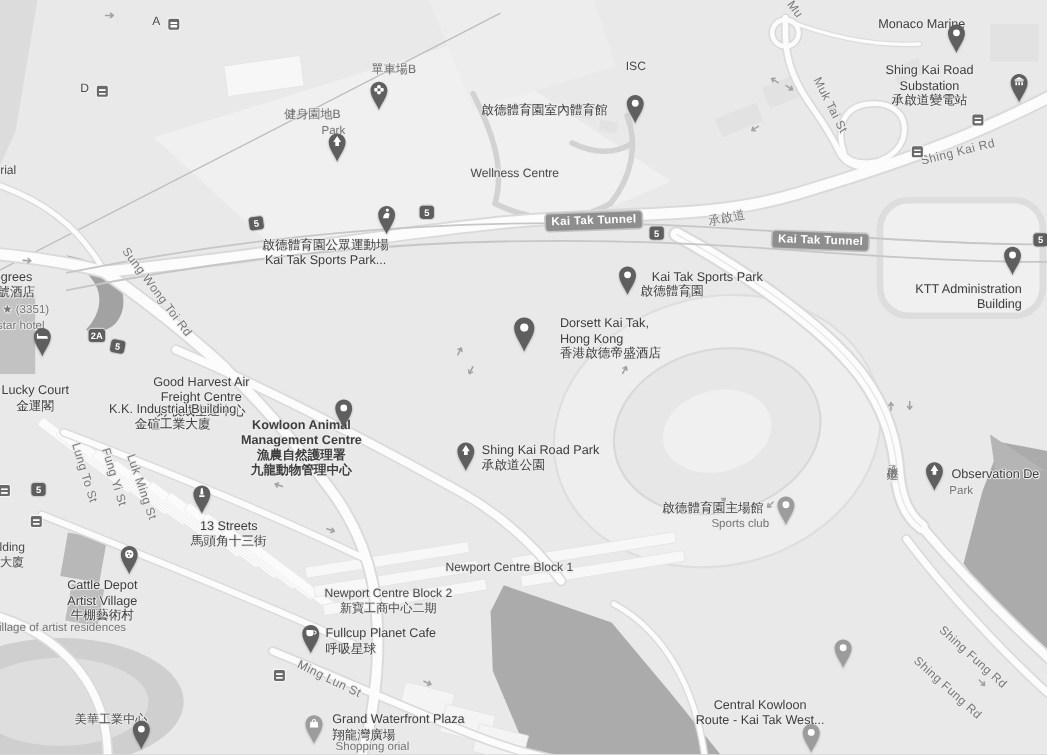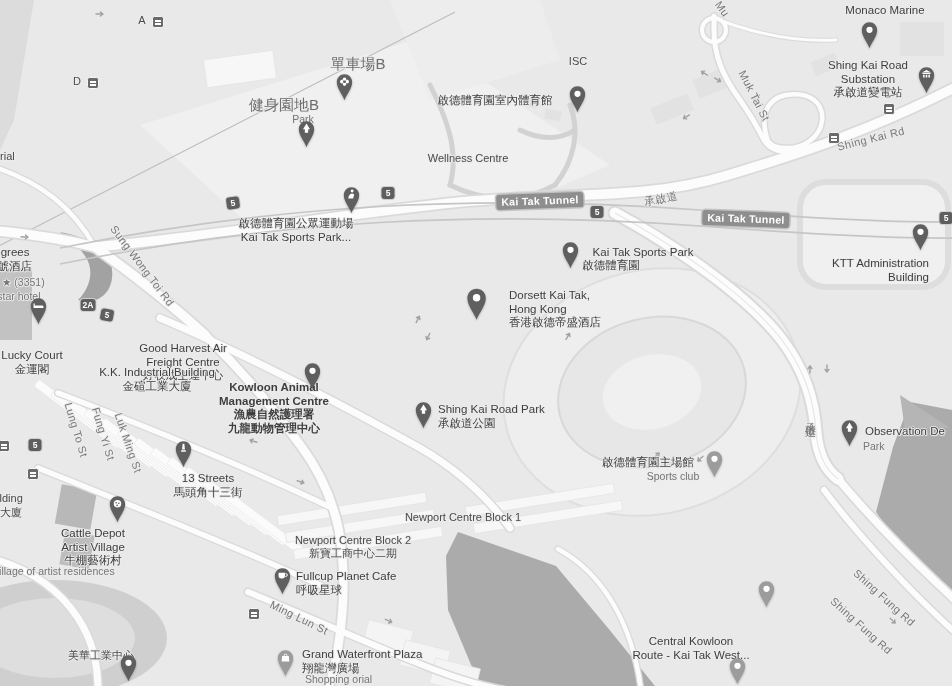--- a/index.html
+++ b/index.html
@@ -9,21 +9,21 @@
     font-family:"Liberation Sans",sans-serif;
     -webkit-font-smoothing:antialiased;
   }
   #base{position:absolute;left:0;top:0;z-index:0;}
   .lbl{
     position:absolute;z-index:2;white-space:pre;text-align:center;line-height:1.18;
     transform-origin:center;pointer-events:auto;
     text-shadow:1px 0 0 #ececec,-1px 0 0 #ececec,0 1px 0 #ececec,0 -1px 0 #ececec,1px 1px 1px #ececec;
   }
   .poi{color:#3e3e3e;font-size:11.5px;}
-  .park{color:#6d6d6d;font-size:15px;}
+  .park{color:#6d6d6d;font-size:11px;}
   .area{color:#4a4a4a;font-size:11px;}
   .cat{color:#757575;font-size:10.5px;}
   .road{color:#787878;font-size:11px;letter-spacing:.4px;}
   .vert{writing-mode:vertical-rl;text-orientation:upright;letter-spacing:2px;line-height:1;}
   .rb{
     position:absolute;z-index:2;background:#8e8e8e;color:#fff;font-size:10.5px;font-weight:bold;
     padding:1px 5px 2px;border-radius:3px;white-space:nowrap;letter-spacing:.3px;
     box-shadow:0 0 0 1.5px #c2c2c2;transform-origin:center;
   }
   .sh{
@@ -174,22 +174,22 @@
         <path d="M-4,0 H3 M3,0 L0.4,-2 M3,0 L0.4,2" stroke="#a2a2a2" stroke-width="1.4" fill="none" stroke-linecap="round" transform="translate(827 369) rotate(90)"></path>
         <path d="M-4,0 H3 M3,0 L0.4,-2 M3,0 L0.4,2" stroke="#a2a2a2" stroke-width="1.4" fill="none" stroke-linecap="round" transform="translate(657 455) rotate(-42)"></path>
         <path d="M-4,0 H3 M3,0 L0.4,-2 M3,0 L0.4,2" stroke="#a2a2a2" stroke-width="1.4" fill="none" stroke-linecap="round" transform="translate(700 459) rotate(138)"></path>
         <path d="M-4,0 H3 M3,0 L0.4,-2 M3,0 L0.4,2" stroke="#a2a2a2" stroke-width="1.4" fill="none" stroke-linecap="round" transform="translate(893 621) rotate(45)"></path>
         <path d="M-4,0 H3 M3,0 L0.4,-2 M3,0 L0.4,2" stroke="#a2a2a2" stroke-width="1.4" fill="none" stroke-linecap="round" transform="translate(253 441) rotate(-162)"></path>
         <path d="M-4,0 H3 M3,0 L0.4,-2 M3,0 L0.4,2" stroke="#a2a2a2" stroke-width="1.4" fill="none" stroke-linecap="round" transform="translate(301 482) rotate(18)"></path>
         <path d="M-4,0 H3 M3,0 L0.4,-2 M3,0 L0.4,2" stroke="#a2a2a2" stroke-width="1.4" fill="none" stroke-linecap="round" transform="translate(389 621) rotate(24)"></path>
         <path d="M-4,0 H3 M3,0 L0.4,-2 M3,0 L0.4,2" stroke="#a2a2a2" stroke-width="1.4" fill="none" stroke-linecap="round" transform="translate(568 336) rotate(-60)"></path>
       </g>
   </svg>
-<div class="lbl poi" style="left: 838px; top: 11px; transform: translate(-50%, -50%); margin-left: 47px;">Monaco Marine</div>
-    <div class="lbl poi" style="left: 868px; top: 79px; transform: translate(-50%, -50%);">Shing Kai Road
+<div class="lbl poi" style="left: 838px; top: 23px; transform: translate(-50%, -50%);">Monaco Marine</div>
+    <div class="lbl poi" style="left: 845px; top: 79px; transform: translate(-50%, -50%);">Shing Kai Road
 Substation
 承啟道變電站</div>
     <div class="lbl park" style="left: 358px; top: 64px; transform: translate(-50%, -50%);">單車場B</div>
     <div class="lbl park" style="left: 284px; top: 105px; transform: translate(-50%, -50%);">健身園地B</div>
     <div class="lbl cat" style="left: 303px; top: 119px; transform: translate(-50%, -50%);">Park</div>
     <div class="lbl poi" style="left: 495px; top: 101px; transform: translate(-50%, -50%);">啟德體育園室內體育館</div>
     <div class="lbl area" style="left: 578px; top: 61px; transform: translate(-50%, -50%);">ISC</div>
     <div class="lbl area" style="left: 468px; top: 158px; transform: translate(-50%, -50%);">Wellness Centre</div>
     <div class="lbl poi" style="left: 296px; top: 231px; transform: translate(-50%, -50%);">啟德體育園公眾運動場
 Kai Tak Sports Park...</div>

